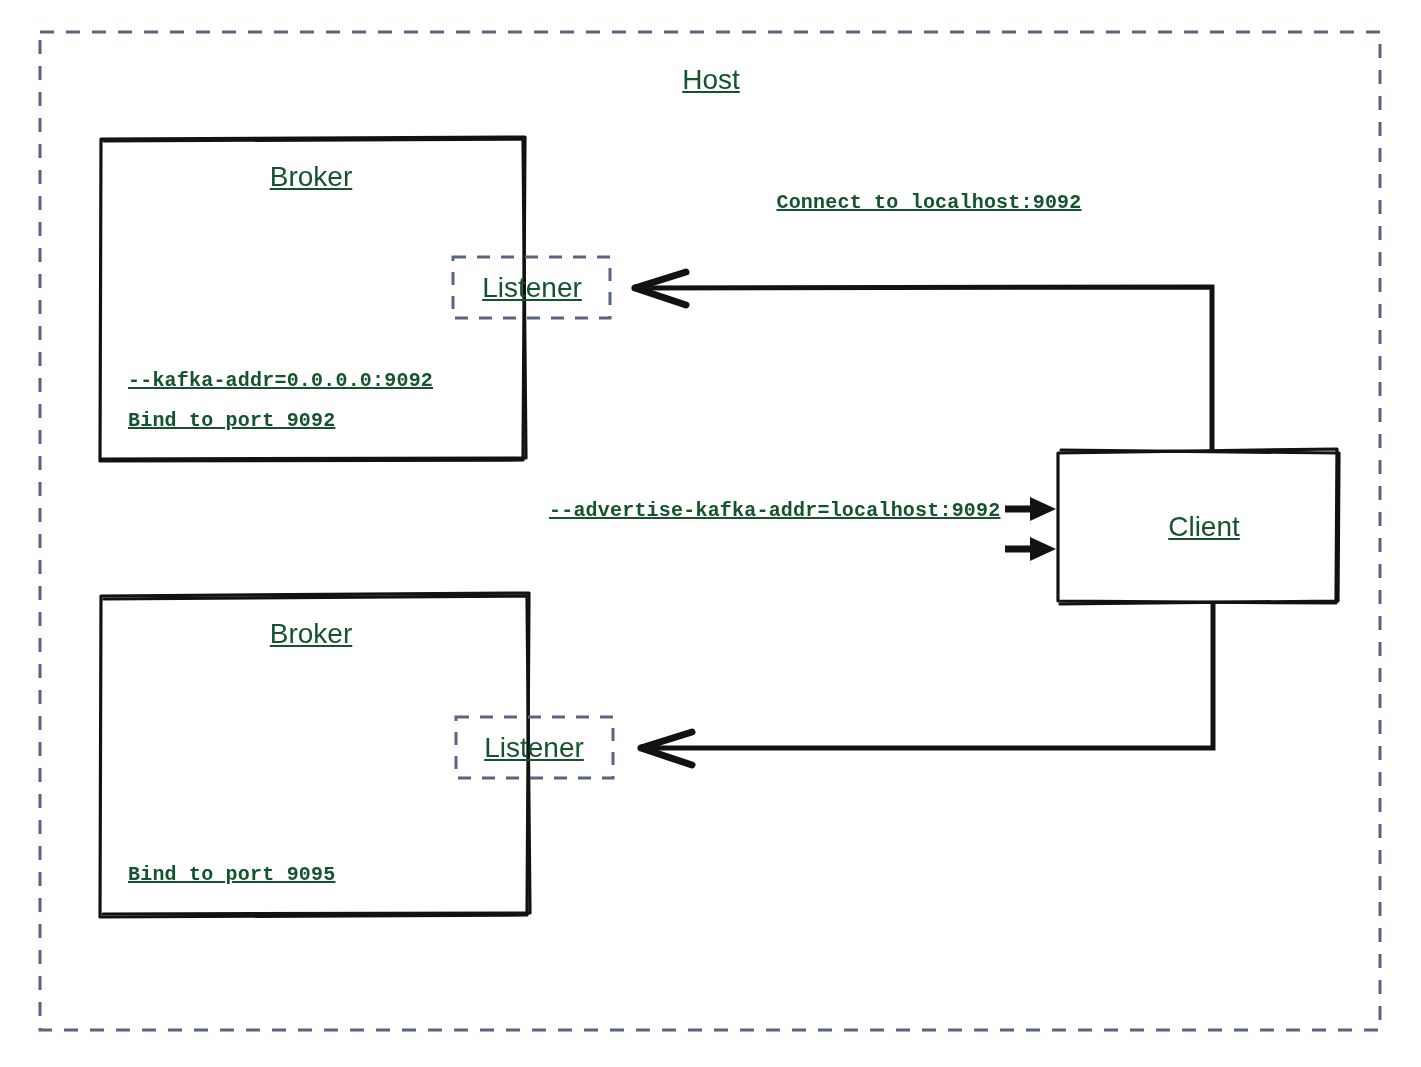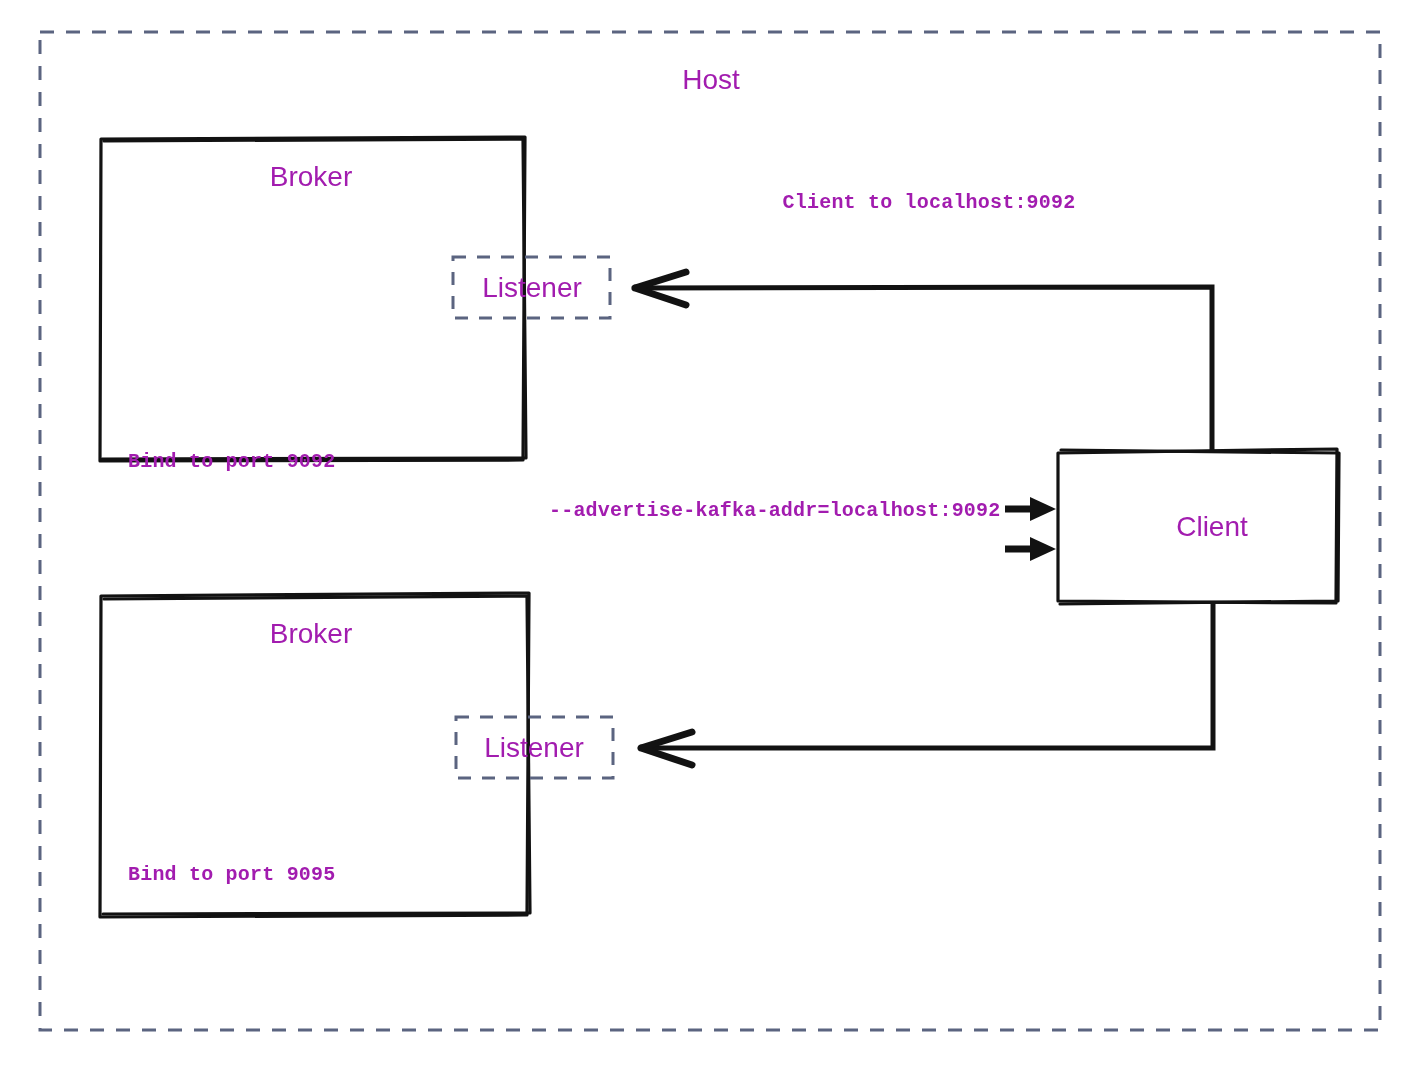--- a/index.html
+++ b/index.html
@@ -18,21 +18,22 @@
   #diagram-svg {
     position: absolute;
     left: 0;
     top: 0;
     width: 1421px;
     height: 1067px;
   }
   .lbl {
     position: absolute;
     white-space: pre;
-    color: #a21caf;
+    color: #14532d;
+    text-decoration: underline;
   }
   .lbl-sans {
     font-family: "Liberation Sans", sans-serif;
     font-size: 28px;
     font-weight: 400;
   }
   .lbl-mono {
     font-family: "Liberation Mono", "DejaVu Sans Mono", monospace;
     font-size: 20px;
     font-weight: 700;
@@ -86,26 +87,27 @@
     </g>
     <g>
       <line x1="1005" y1="549" x2="1040" y2="549" stroke="#121212" stroke-width="7" stroke-linecap="butt"></line>
       <polygon points="1056,549 1030,537 1030,561" fill="#121212"></polygon>
     </g>
   </svg>
 
   <div class="lbl lbl-sans center" style="left:711px; top:64px;">Host</div>
 
   <div class="lbl lbl-sans center" style="left:311px; top:161px;">Broker</div>
-  <div class="lbl lbl-mono" style="left:128px; top:409px;margin-top:41px;">Bind to port 9092</div>
+  <div class="lbl lbl-mono" style="left:128px; top:369px;">--kafka-addr=0.0.0.0:9092</div>
+  <div class="lbl lbl-mono" style="left:128px; top:409px;">Bind to port 9092</div>
   <div class="lbl lbl-sans center" style="left:532px; top:272px;">Listener</div>
 
   <div class="lbl lbl-sans center" style="left:311px; top:618px;">Broker</div>
   <div class="lbl lbl-mono" style="left:128px; top:863px;">Bind to port 9095</div>
   <div class="lbl lbl-sans center" style="left:534px; top:732px;">Listener</div>
 
-  <div class="lbl lbl-sans center" style="left:1204px; top:511px;margin-left:8px;">Client</div>
+  <div class="lbl lbl-sans center" style="left:1204px; top:511px;">Client</div>
 
   <div class="lbl lbl-mono" style="left:549px; top:499px;">--advertise-kafka-addr=localhost:9092</div>
 
-  <div class="lbl lbl-mono center" style="left:929px; top:191px;">Client to localhost:9092</div>
+  <div class="lbl lbl-mono center" style="left:929px; top:191px;">Connect to localhost:9092</div>
 
 </div>
 
 </body></html>

